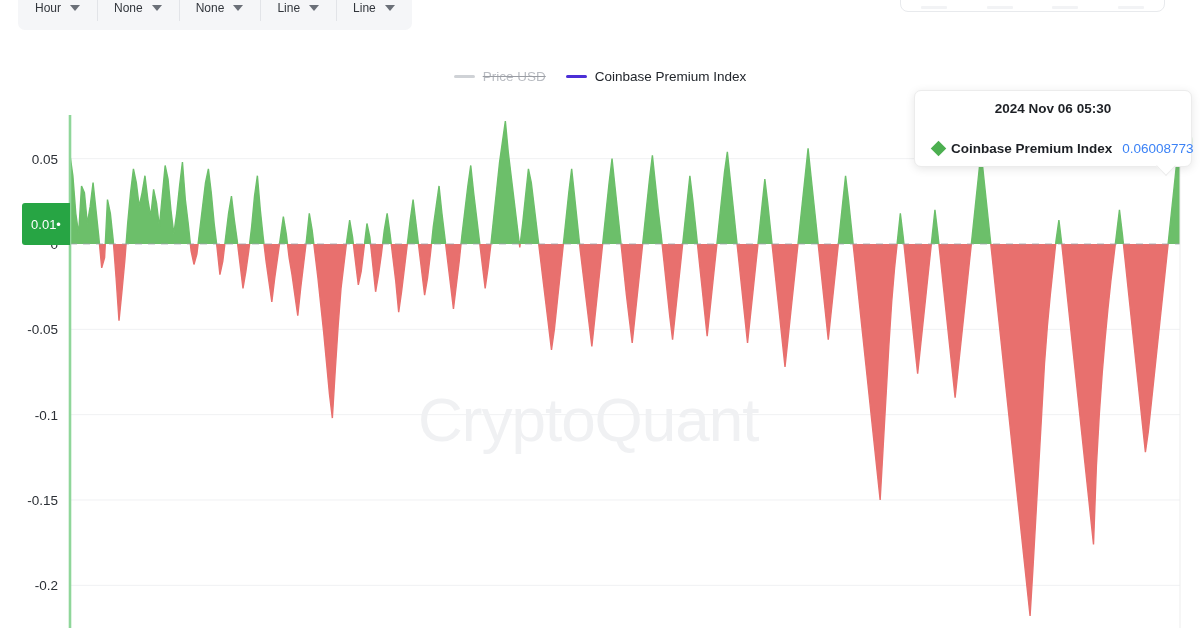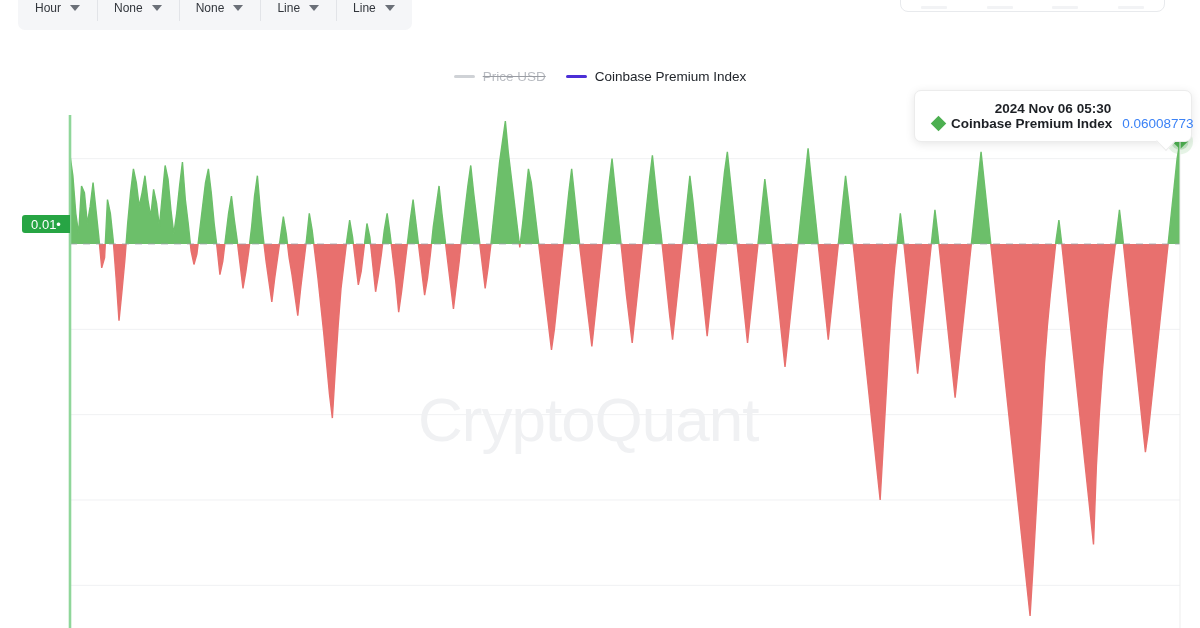--- a/index.html
+++ b/index.html
@@ -150,21 +150,21 @@
     right: 12px;
     font-size: 13.5px;
     color: #2b2f35;
     transform: translateY(-50%);
     white-space: nowrap;
   }
   .y-badge {
     position: absolute;
     left: 22px;
     width: 48px;
-    height: 18px;
+    height: 42px;
     background: #27a544;
     border-radius: 3px 0 0 3px;
     transform: translateY(-50%);
     display: flex;
     align-items: center;
     justify-content: center;
     box-sizing: border-box;
   }
   .y-badge span {
     font-size: 13px;
@@ -199,21 +199,21 @@
     padding: 11px 12px 11px;
     box-sizing: border-box;
     z-index: 40;
   }
   .tt-title {
     text-align: center;
     font-size: 13.5px;
     font-weight: bold;
     color: #1d2025;
     line-height: 1;
-    margin-bottom: 1px;
+    margin-bottom: 26px;
     white-space: nowrap;
   }
   .tt-row {
     display: flex;
     align-items: center;
     gap: 7px;
     justify-content: flex-start;
     white-space: nowrap;
   }
   .tt-diamond {
@@ -282,20 +282,28 @@
       <g class="cursor-marker">
         <circle cx="1180" cy="141.42522523887973" r="13" fill="#4caf50" opacity="0.14"></circle>
         <circle cx="1180" cy="141.42522523887973" r="8.5" fill="#4caf50" opacity="0.26"></circle>
         <rect x="1174.4" y="135.82522523887974" width="11.2" height="11.2" fill="#4caf50" transform="rotate(45 1180 141.42522523887973)"></rect>
       </g>
       <line x1="1180" x2="1180" y1="110" y2="628" stroke="#ededed" stroke-width="1"></line>
     </svg>
 
   <div class="watermark">CryptoQuant</div>
 
+  <div class="y-axis" id="y-axis">
+      <div class="y-tick" style="top: 158.643px;">0.05</div>
+      <div class="y-tick" style="top: 243.98px;">0</div>
+      <div class="y-tick" style="top: 329.318px;">-0.05</div>
+      <div class="y-tick" style="top: 414.656px;">-0.1</div>
+      <div class="y-tick" style="top: 499.993px;">-0.15</div>
+      <div class="y-tick" style="top: 585.331px;">-0.2</div>
+    </div>
 
   <div class="y-badge" id="y-badge" style="top: 224.353px;">
     <span>0.01•</span>
   </div>
 </div>
 
 <div class="tooltip">
   <div class="tt-title">2024 Nov 06 05:30</div>
   <div class="tt-row">
     <span class="tt-diamond"></span>

